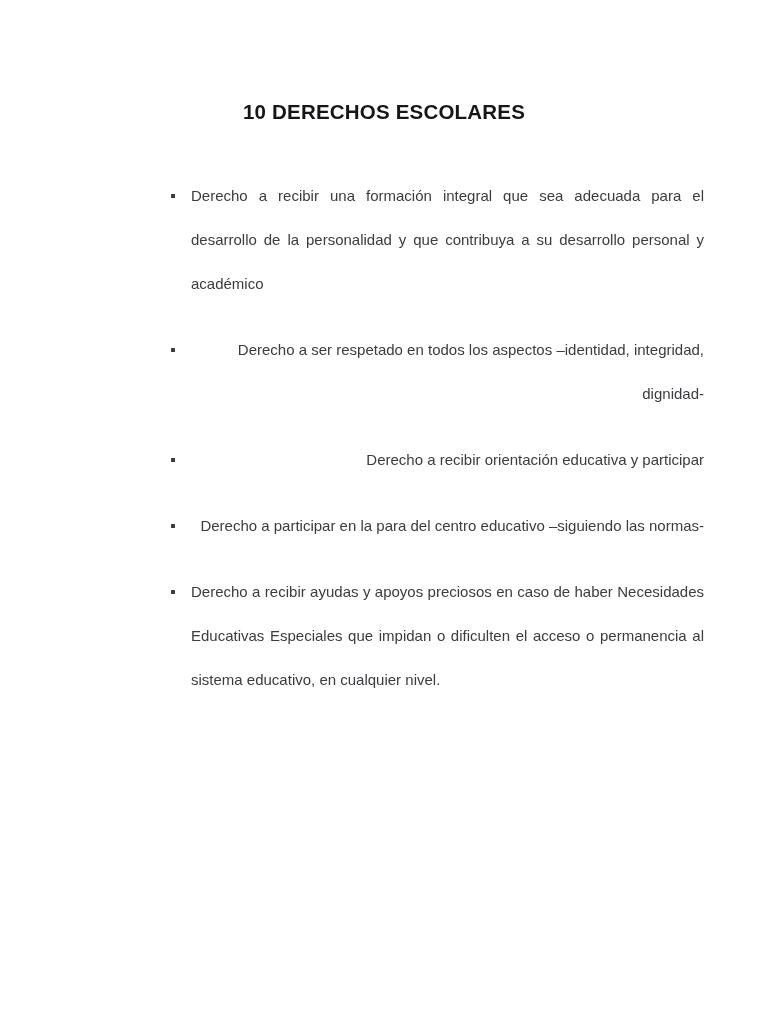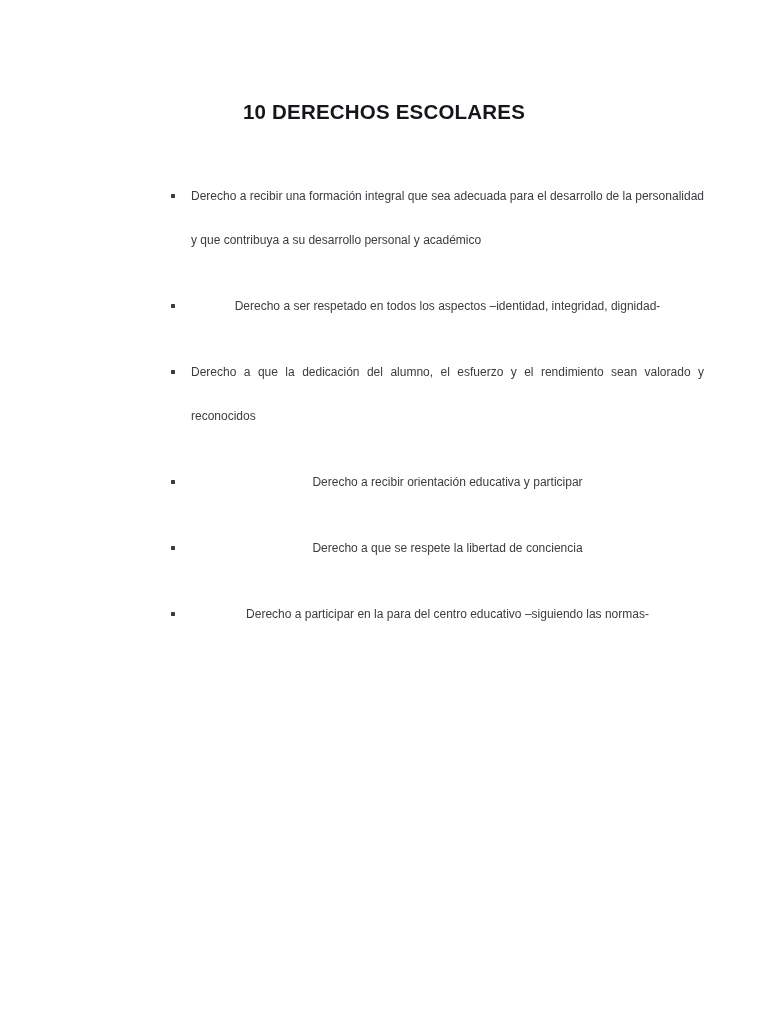--- a/index.html
+++ b/index.html
@@ -31,28 +31,28 @@
     position: absolute;
     top: 158px;
     left: 131px;
     width: 533px;
   }
   .right-item {
     position: relative;
     display: block;
     padding-left: 20px;
     margin-bottom: 22px;
-    font-size: 12px;
+    font-size: 15px;
     line-height: 44px;
     color: #3c3c40;
     text-align: justify;
     text-justify: inter-word;
   }
   .right-item.single {
-    text-align: center;
+    text-align: right;
   }
   .right-item::before {
     content: "";
     position: absolute;
     left: 0px;
     top: 20px;
     width: 4px;
     height: 4px;
     background: #3c3c40;
     border-radius: 0.5px;
@@ -64,19 +64,18 @@
 </head>
 <body>
 
 <div class="page">
 
   <h1 class="doc-title">10 DERECHOS ESCOLARES</h1>
 
   <ul class="rights-list" id="rights-list">
       <li class="right-item"><span class="txt">Derecho a recibir una formación integral que sea adecuada para el desarrollo de la personalidad y que contribuya a su desarrollo personal y académico</span></li>
       <li class="right-item single"><span class="txt">Derecho a ser respetado en todos los aspectos –identidad, integridad, dignidad-</span></li>
-      <li class="right-item"><span class="txt">Derecho a que la dedicación del alumno, el esfuerzo y el rendimiento sean valorado y reconocidos</span></li>
       <li class="right-item single"><span class="txt">Derecho a recibir orientación educativa y participar</span></li>
-      <li class="right-item single"><span class="txt">Derecho a que se respete la libertad de conciencia</span></li>
       <li class="right-item single"><span class="txt">Derecho a participar en la para del centro educativo –siguiendo las normas-</span></li>
+      <li class="right-item"><span class="txt">Derecho a recibir ayudas y apoyos preciosos en caso de haber Necesidades Educativas Especiales que impidan o dificulten el acceso o permanencia al sistema educativo, en cualquier nivel.</span></li>
     </ul>
 
 </div>
 
 </body></html>

